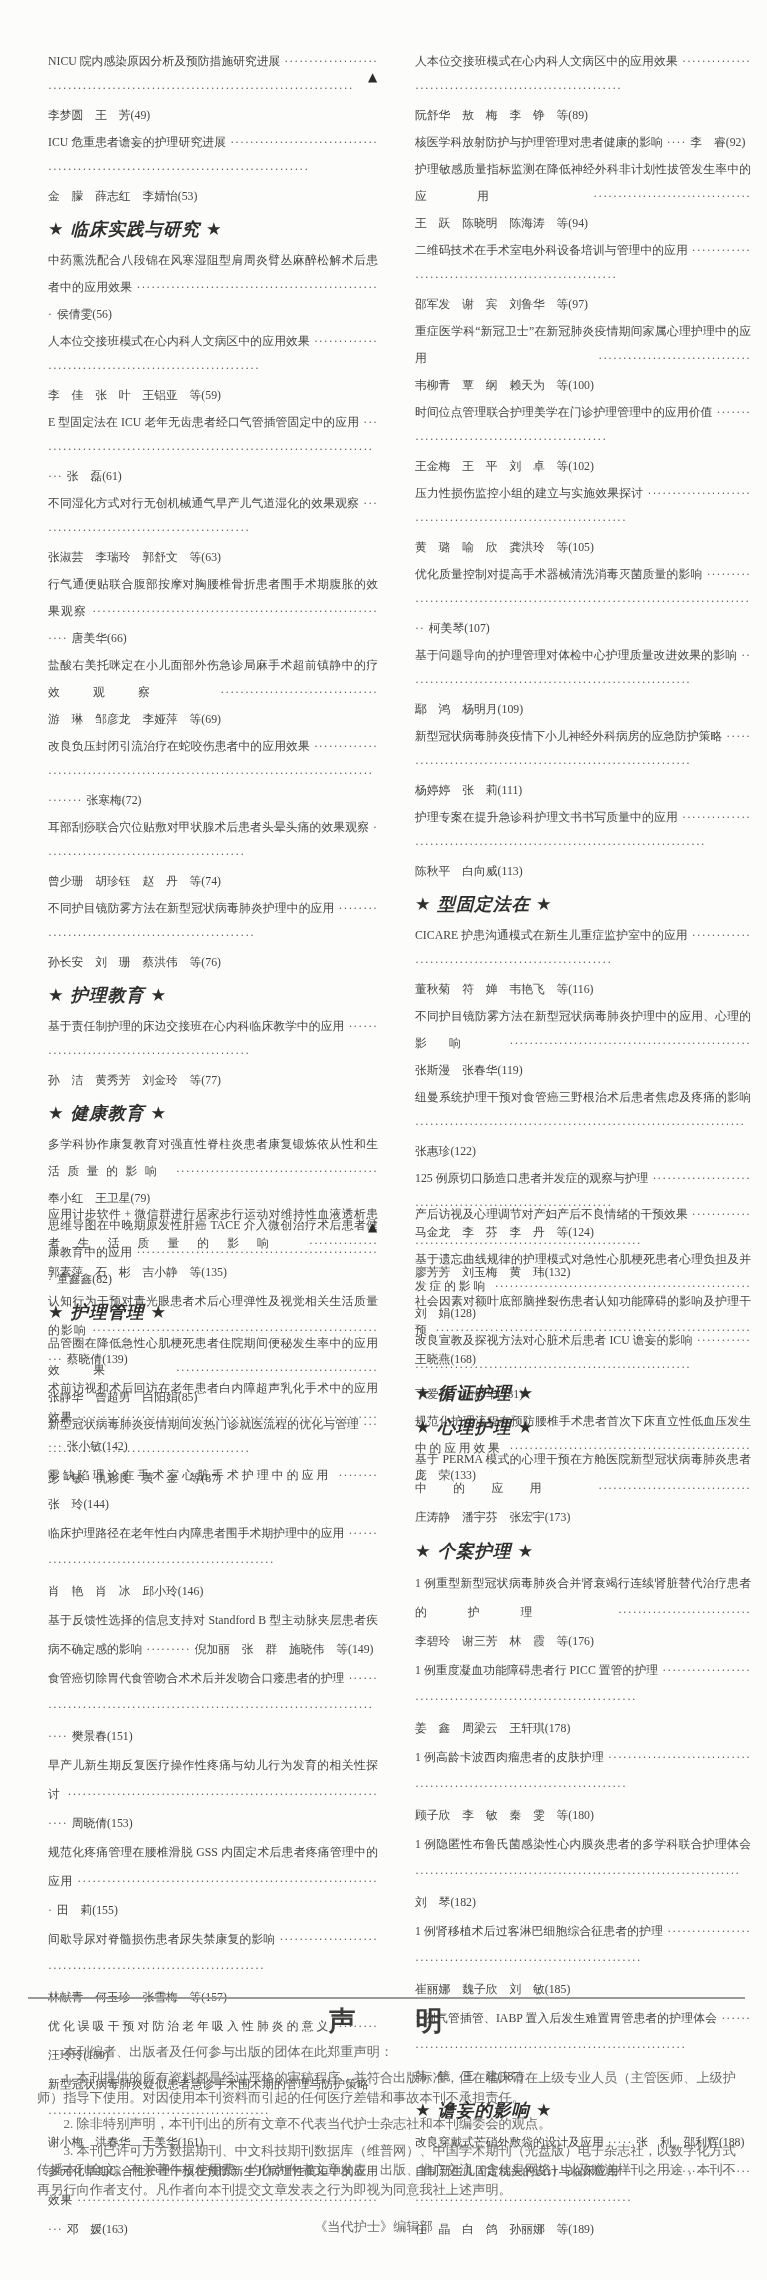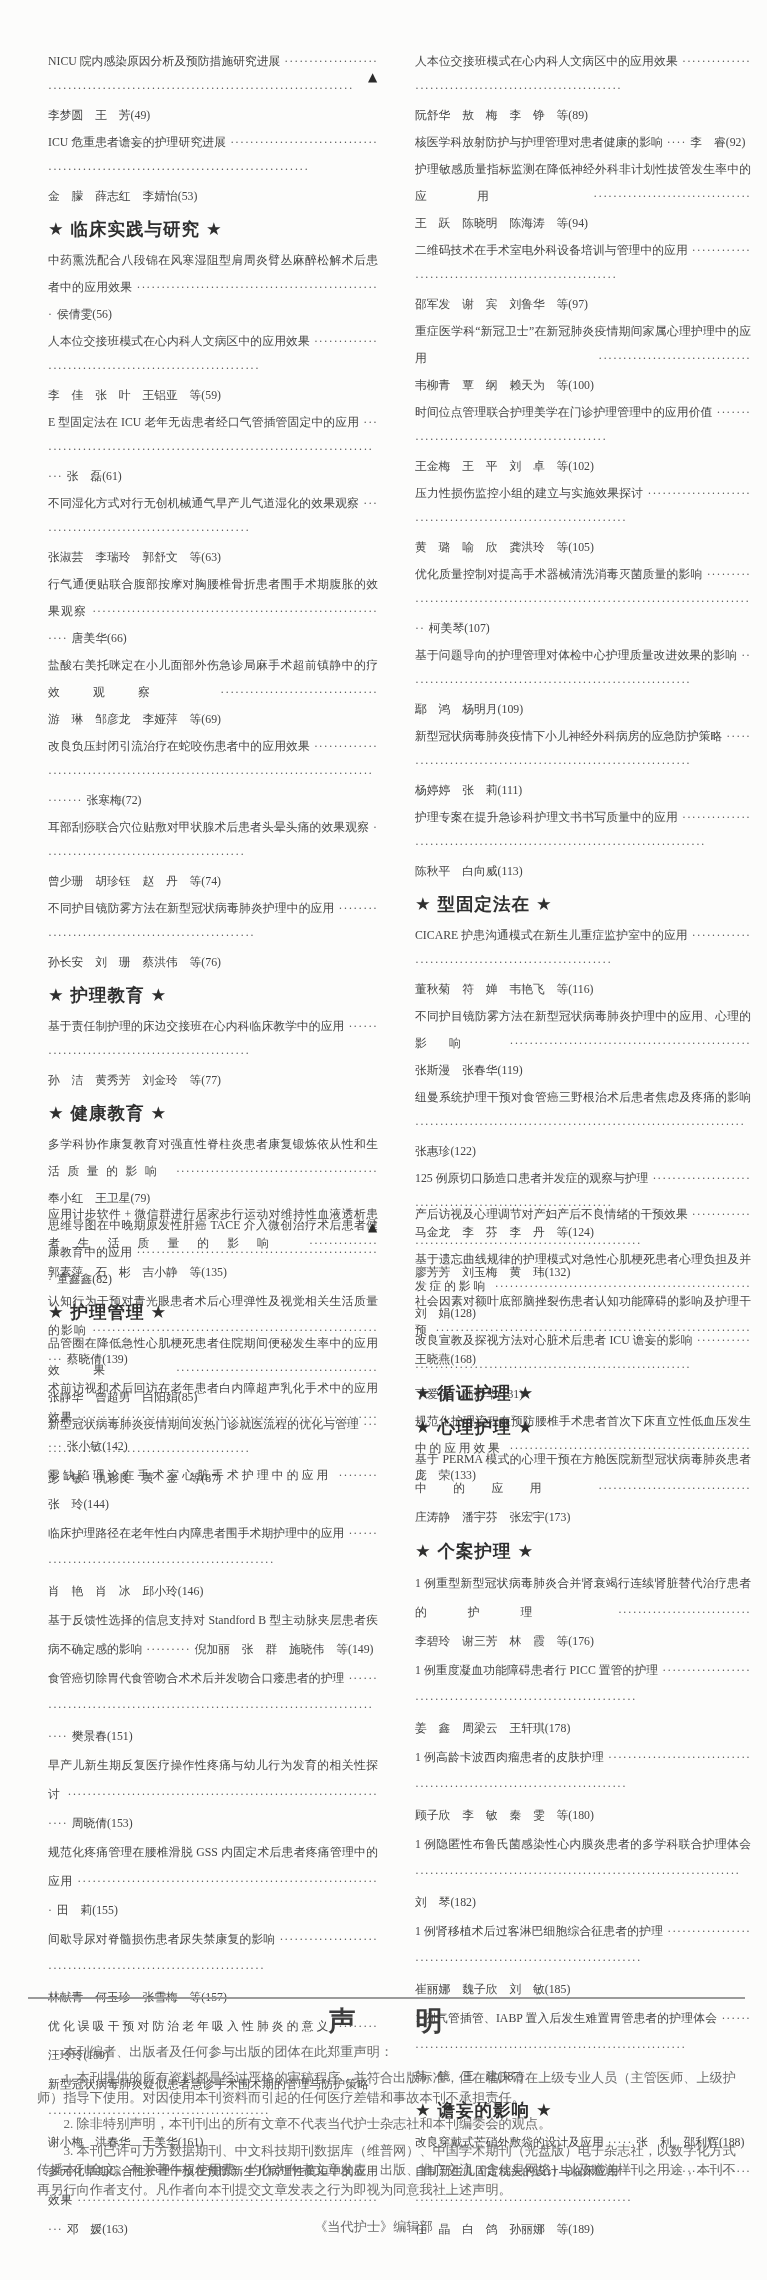--- a/index.html
+++ b/index.html
@@ -37,20 +37,21 @@
   .entry .auth{white-space:nowrap;color:#454545;}
   .sec-head{
     font-family:"Liberation Sans","DejaVu Sans",sans-serif;
     font-weight:bold;
     font-size:17.5px;
     color:#2f2f2f;
     letter-spacing:1px;
     text-align:left;
     margin:4px 0 3px 0;
     line-height:30px;
+    font-style:italic;
   }
   .gutter-arrow{
     position:absolute;
     font-size:12px;
     color:#2b2b2b;
     font-family:"DejaVu Sans",sans-serif;
   }
   
   .rule{
     position:absolute;

